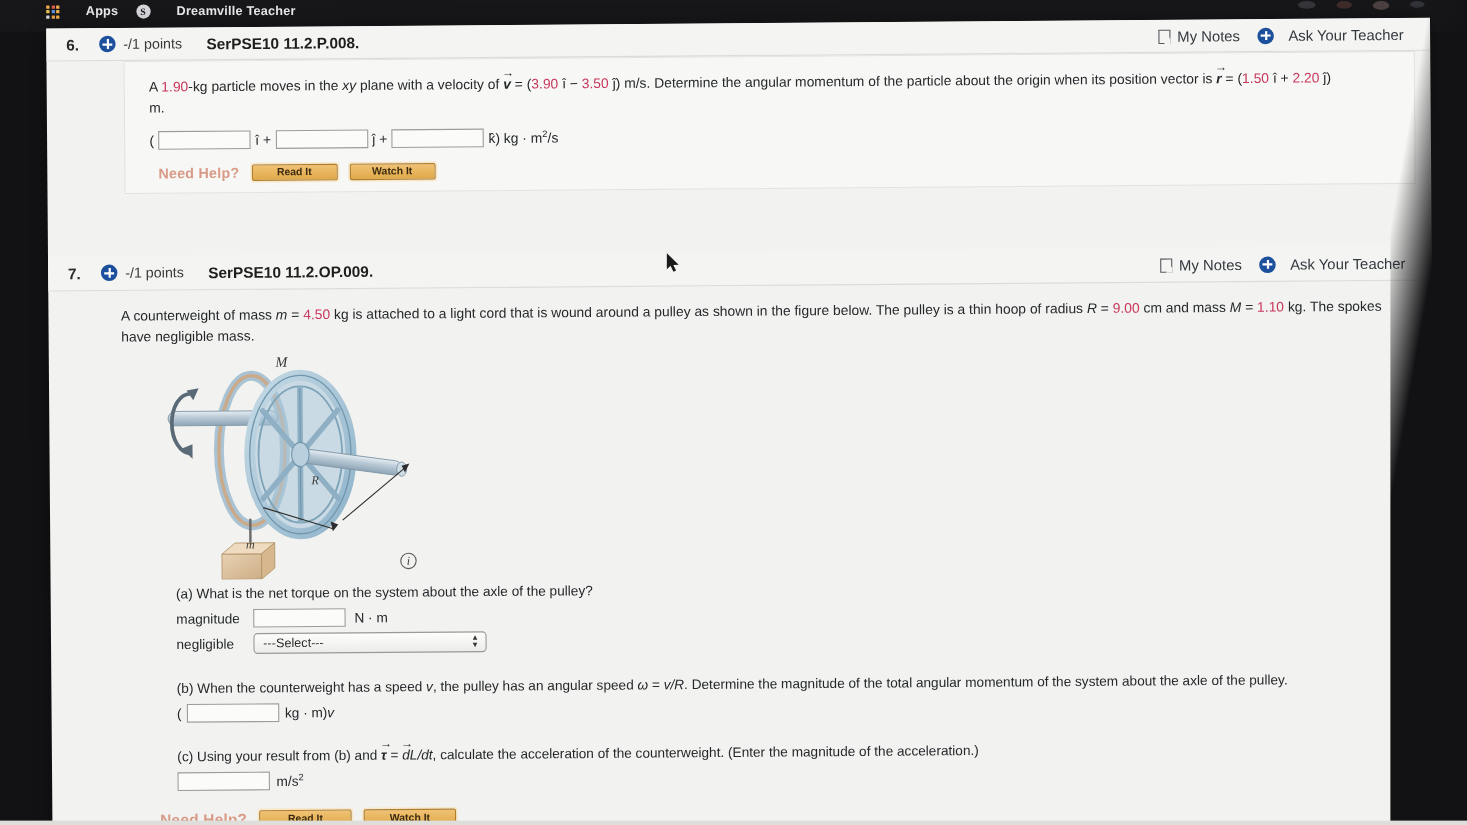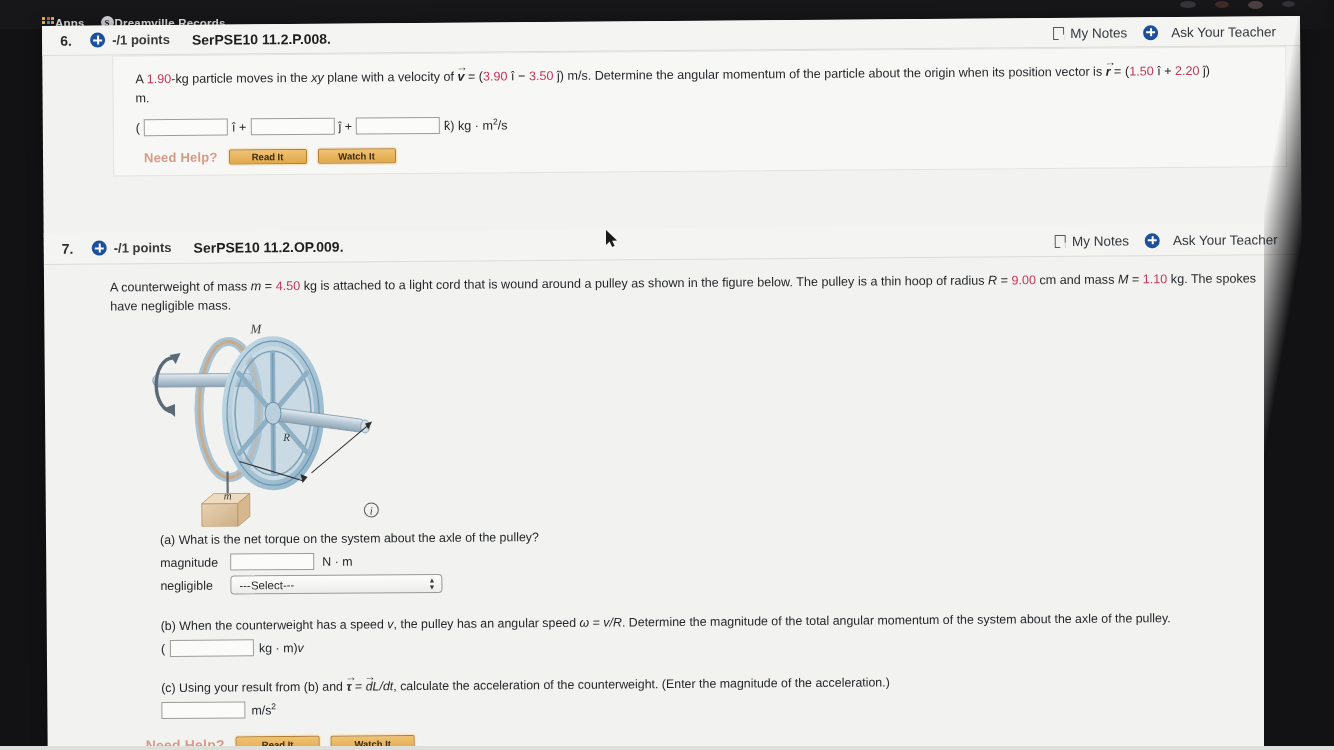--- a/index.html
+++ b/index.html
@@ -25,21 +25,21 @@
     width: 1334px; height: 29px;
     background: #17171a;
     overflow: hidden;
   }
   #bookmarks {
     position: absolute; left: 42px; top: 4px;
     display: flex; align-items: center; gap: 16px;
     color: #e8e8ea; font-size: 11.5px; font-weight: bold;
     letter-spacing: .2px;
   }
-  .bm { display: flex; align-items: flex-end; gap: 1px; white-space: nowrap; margin-top: 12px; }
+  .bm { display: flex; align-items: flex-end; gap: 24px; white-space: nowrap; }
   .apps-grid {
     width: 12px; height: 12px;
     display: grid; grid-template-columns: repeat(3, 3px);
     grid-template-rows: repeat(3, 3px); gap: 1.5px;
   }
   .apps-grid i { display:block; width:3px; height:3px; background:#f0ad4e; border-radius:.5px; }
   .apps-grid i:nth-child(2){background:#e05a4a;}
   .apps-grid i:nth-child(4){background:#e8c14a;}
   .apps-grid i:nth-child(5){background:#5a8fd6;}
   .apps-grid i:nth-child(7){background:#d8d8d8;}
@@ -92,21 +92,21 @@
   .plus-icon {
     width: 15px; height: 15px; border-radius: 50%;
     background: #1c4f9c; position: relative; flex: none;
     margin-right: 7px;
   }
   .plus-icon:before, .plus-icon:after {
     content:""; position:absolute; background:#fff;
   }
   .plus-icon:before { left:3.2px; top:6.6px; width:8.6px; height:2px; }
   .plus-icon:after  { top:3.2px; left:6.6px; height:8.6px; width:2px; }
-  .q-points { font-size: 13px; color: #3a3a3a; font-weight: bold; margin-right: 22px; white-space: nowrap;}
+  .q-points { font-size: 13px; color: #3a3a3a; font-weight: normal; margin-right: 22px; white-space: nowrap;}
   .q-code { font-size: 14px; font-weight: bold; color: #1e1e1e; white-space: nowrap;}
   .q-header-right {
     position: absolute; right: 24px; top: 0; height: 30px;
     display: flex; align-items: center; gap: 16px;
   }
   .hdr-link { display:flex; align-items:center; gap:6px; font-size: 13.5px; color:#33393f; white-space: nowrap; cursor: pointer;}
   .notes-icon {
     width: 11px; height: 13px; border: 1.3px solid #55595e;
     position: relative; flex: none;
   }
@@ -225,21 +225,21 @@
             <i></i>
             <i></i>
             <i></i>
             <i></i>
             <i></i>
         </span>
         <span>Apps</span>
       </div>
       <div class="bm">
         <span class="circle-ic">S</span>
-        <span>Dreamville Records</span>
+        <span>Dreamville Teacher</span>
       </div>
     </div>
     <span class="tabblob" style="left:1180px;width:16px;height:7px;background:#7a7a86;"></span>
     <span class="tabblob" style="left:1215px;width:14px;height:7px;background:#9b5a4e;"></span>
     <span class="tabblob" style="left:1248px;width:15px;height:8px;background:#c9a69c;"></span>
     <span class="tabblob" style="left:1282px;width:13px;height:6px;background:#6f7480;"></span>
   </div>
 
   <div id="page">
 

